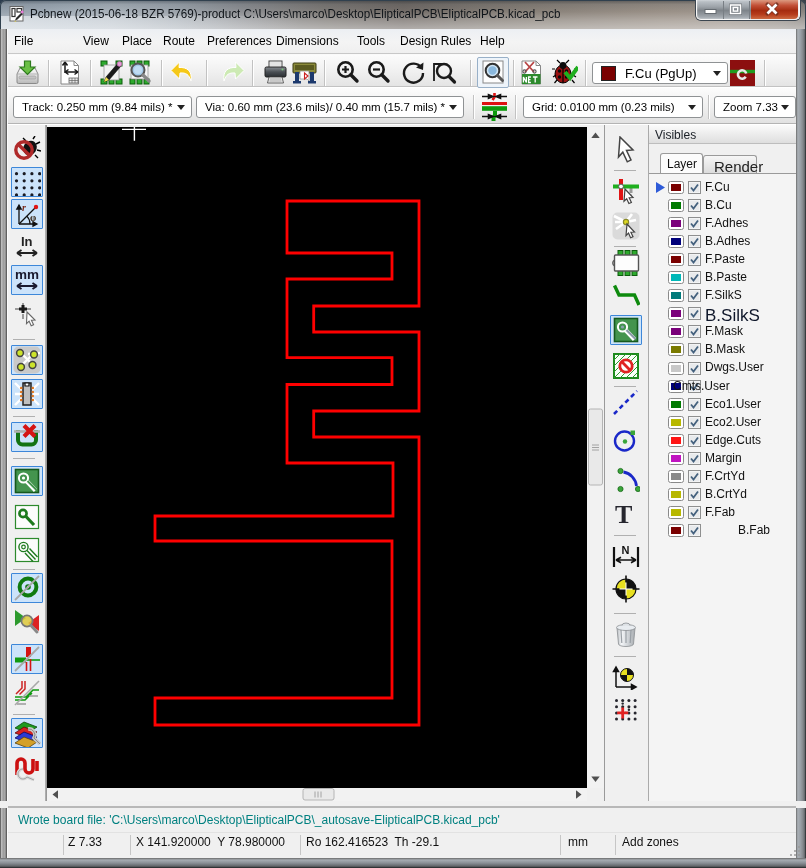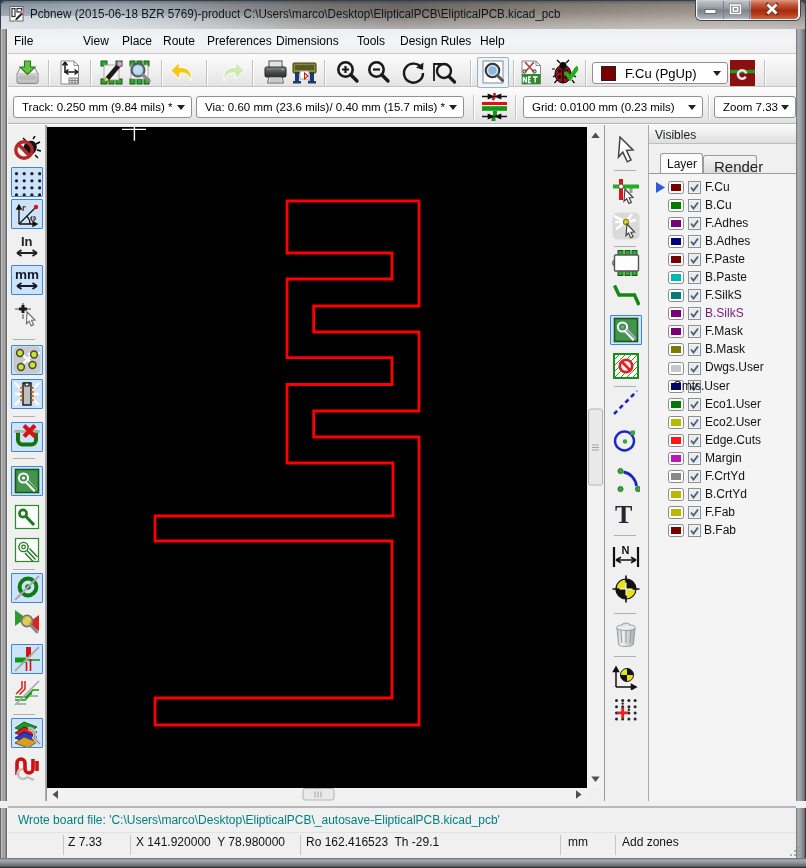--- a/index.html
+++ b/index.html
@@ -665,21 +665,21 @@
   </svg>
 <div class="abs" style="left:705px;top:288px;font-size:12px;color:#111;">F.SilkS</div>
 <div class="abs" style="left:668px;top:307px;width:16px;height:13px;background:#fff;border:1px solid #8a8a8a;border-radius:2.5px;">
     <div style="position:absolute;left:2px;top:2px;width:10px;height:7px;background:#7a007a;"></div>
   </div>
 <svg class="abs" style="left:688px;top:307px" width="13" height="13" viewBox="0 0 13 13">
 <rect x="0.5" y="0.5" width="12" height="12" fill="#fdfdfd" stroke="#8e8f8f"></rect>
 <rect x="1.5" y="1.5" width="10" height="10" fill="#e8eaec"></rect>
 <path d="M3 6.5 L5.5 9.5 L10 3.5" fill="none" stroke="#44617e" stroke-width="1.8"></path>
   </svg>
-<div class="abs" style="left:705px;top:306px;font-size:12px;color:#701a75;">B.SilkS</div>
+<div class="abs" style="left:705px;top:306px;font-size:17px;color:#0f172a;">B.SilkS</div>
 <div class="abs" style="left:668px;top:325px;width:16px;height:13px;background:#fff;border:1px solid #8a8a8a;border-radius:2.5px;">
     <div style="position:absolute;left:2px;top:2px;width:10px;height:7px;background:#7a007a;"></div>
   </div>
 <svg class="abs" style="left:688px;top:325px" width="13" height="13" viewBox="0 0 13 13">
 <rect x="0.5" y="0.5" width="12" height="12" fill="#fdfdfd" stroke="#8e8f8f"></rect>
 <rect x="1.5" y="1.5" width="10" height="10" fill="#e8eaec"></rect>
 <path d="M3 6.5 L5.5 9.5 L10 3.5" fill="none" stroke="#44617e" stroke-width="1.8"></path>
   </svg>
 <div class="abs" style="left:705px;top:324px;font-size:12px;color:#111;">F.Mask</div>
 <div class="abs" style="left:668px;top:343px;width:16px;height:13px;background:#fff;border:1px solid #8a8a8a;border-radius:2.5px;">
@@ -773,21 +773,21 @@
   </svg>
 <div class="abs" style="left:705px;top:505px;font-size:12px;color:#111;">F.Fab</div>
 <div class="abs" style="left:668px;top:524px;width:16px;height:13px;background:#fff;border:1px solid #8a8a8a;border-radius:2.5px;">
     <div style="position:absolute;left:2px;top:2px;width:10px;height:7px;background:#7a0000;"></div>
   </div>
 <svg class="abs" style="left:688px;top:524px" width="13" height="13" viewBox="0 0 13 13">
 <rect x="0.5" y="0.5" width="12" height="12" fill="#fdfdfd" stroke="#8e8f8f"></rect>
 <rect x="1.5" y="1.5" width="10" height="10" fill="#e8eaec"></rect>
 <path d="M3 6.5 L5.5 9.5 L10 3.5" fill="none" stroke="#44617e" stroke-width="1.8"></path>
   </svg>
-<div class="abs" style="left:704px;top:523px;font-size:12px;color:#111;">B.Fab</div>
+<div class="abs" style="left:738px;top:523px;font-size:12px;color:#111;">B.Fab</div>
 <div class="abs" style="left:0;top:801px;width:806px;height:7px;background:#f0f0f0;"></div>
 <div class="abs" style="left:8px;top:806px;width:788px;height:2px;background:#b8b8b8;"></div>
 <div class="abs" style="left:8px;top:808px;width:788px;height:24px;background:#f0f0f0;"></div>
 <div class="abs" style="left:18px;top:813px;font-size:12px;color:#008080;">Wrote board file: 'C:\Users\marco\Desktop\ElipticalPCB\_autosave-ElipticalPCB.kicad_pcb'</div>
 <div class="abs" style="left:8px;top:832px;width:788px;height:26px;background:#f0f0f0;border-top:1px solid #e2e2e2;"></div>
 <div class="abs" style="left:63px;top:835px;width:1px;height:20px;background:#c6c6c6;"></div>
 <div class="abs" style="left:130px;top:835px;width:1px;height:20px;background:#c6c6c6;"></div>
 <div class="abs" style="left:300px;top:835px;width:1px;height:20px;background:#c6c6c6;"></div>
 <div class="abs" style="left:560px;top:835px;width:1px;height:20px;background:#c6c6c6;"></div>
 <div class="abs" style="left:615px;top:835px;width:1px;height:20px;background:#c6c6c6;"></div>

